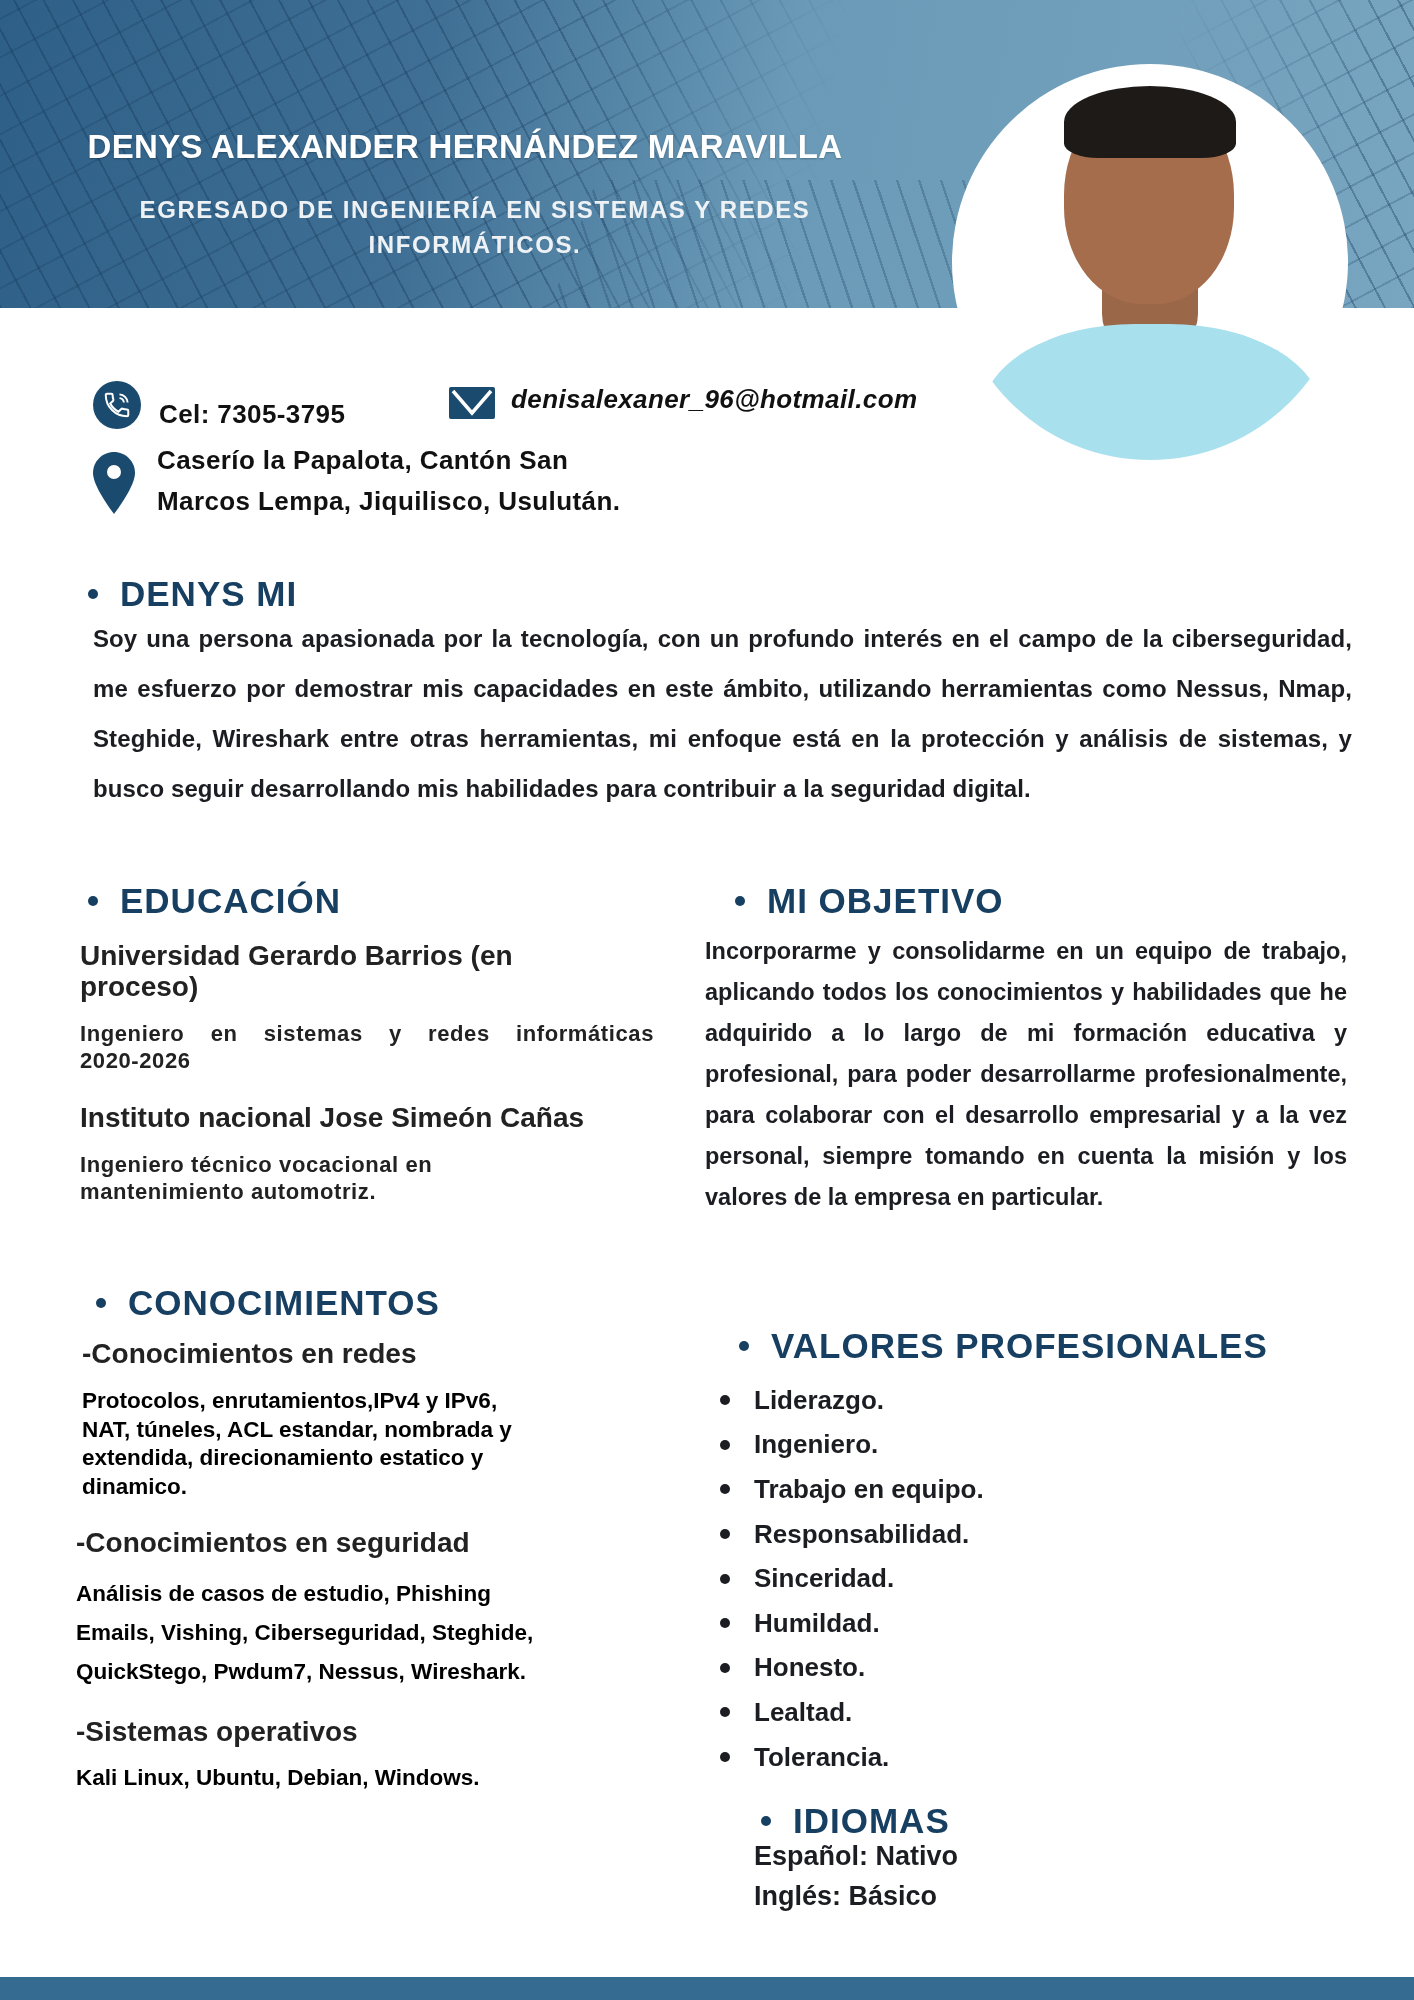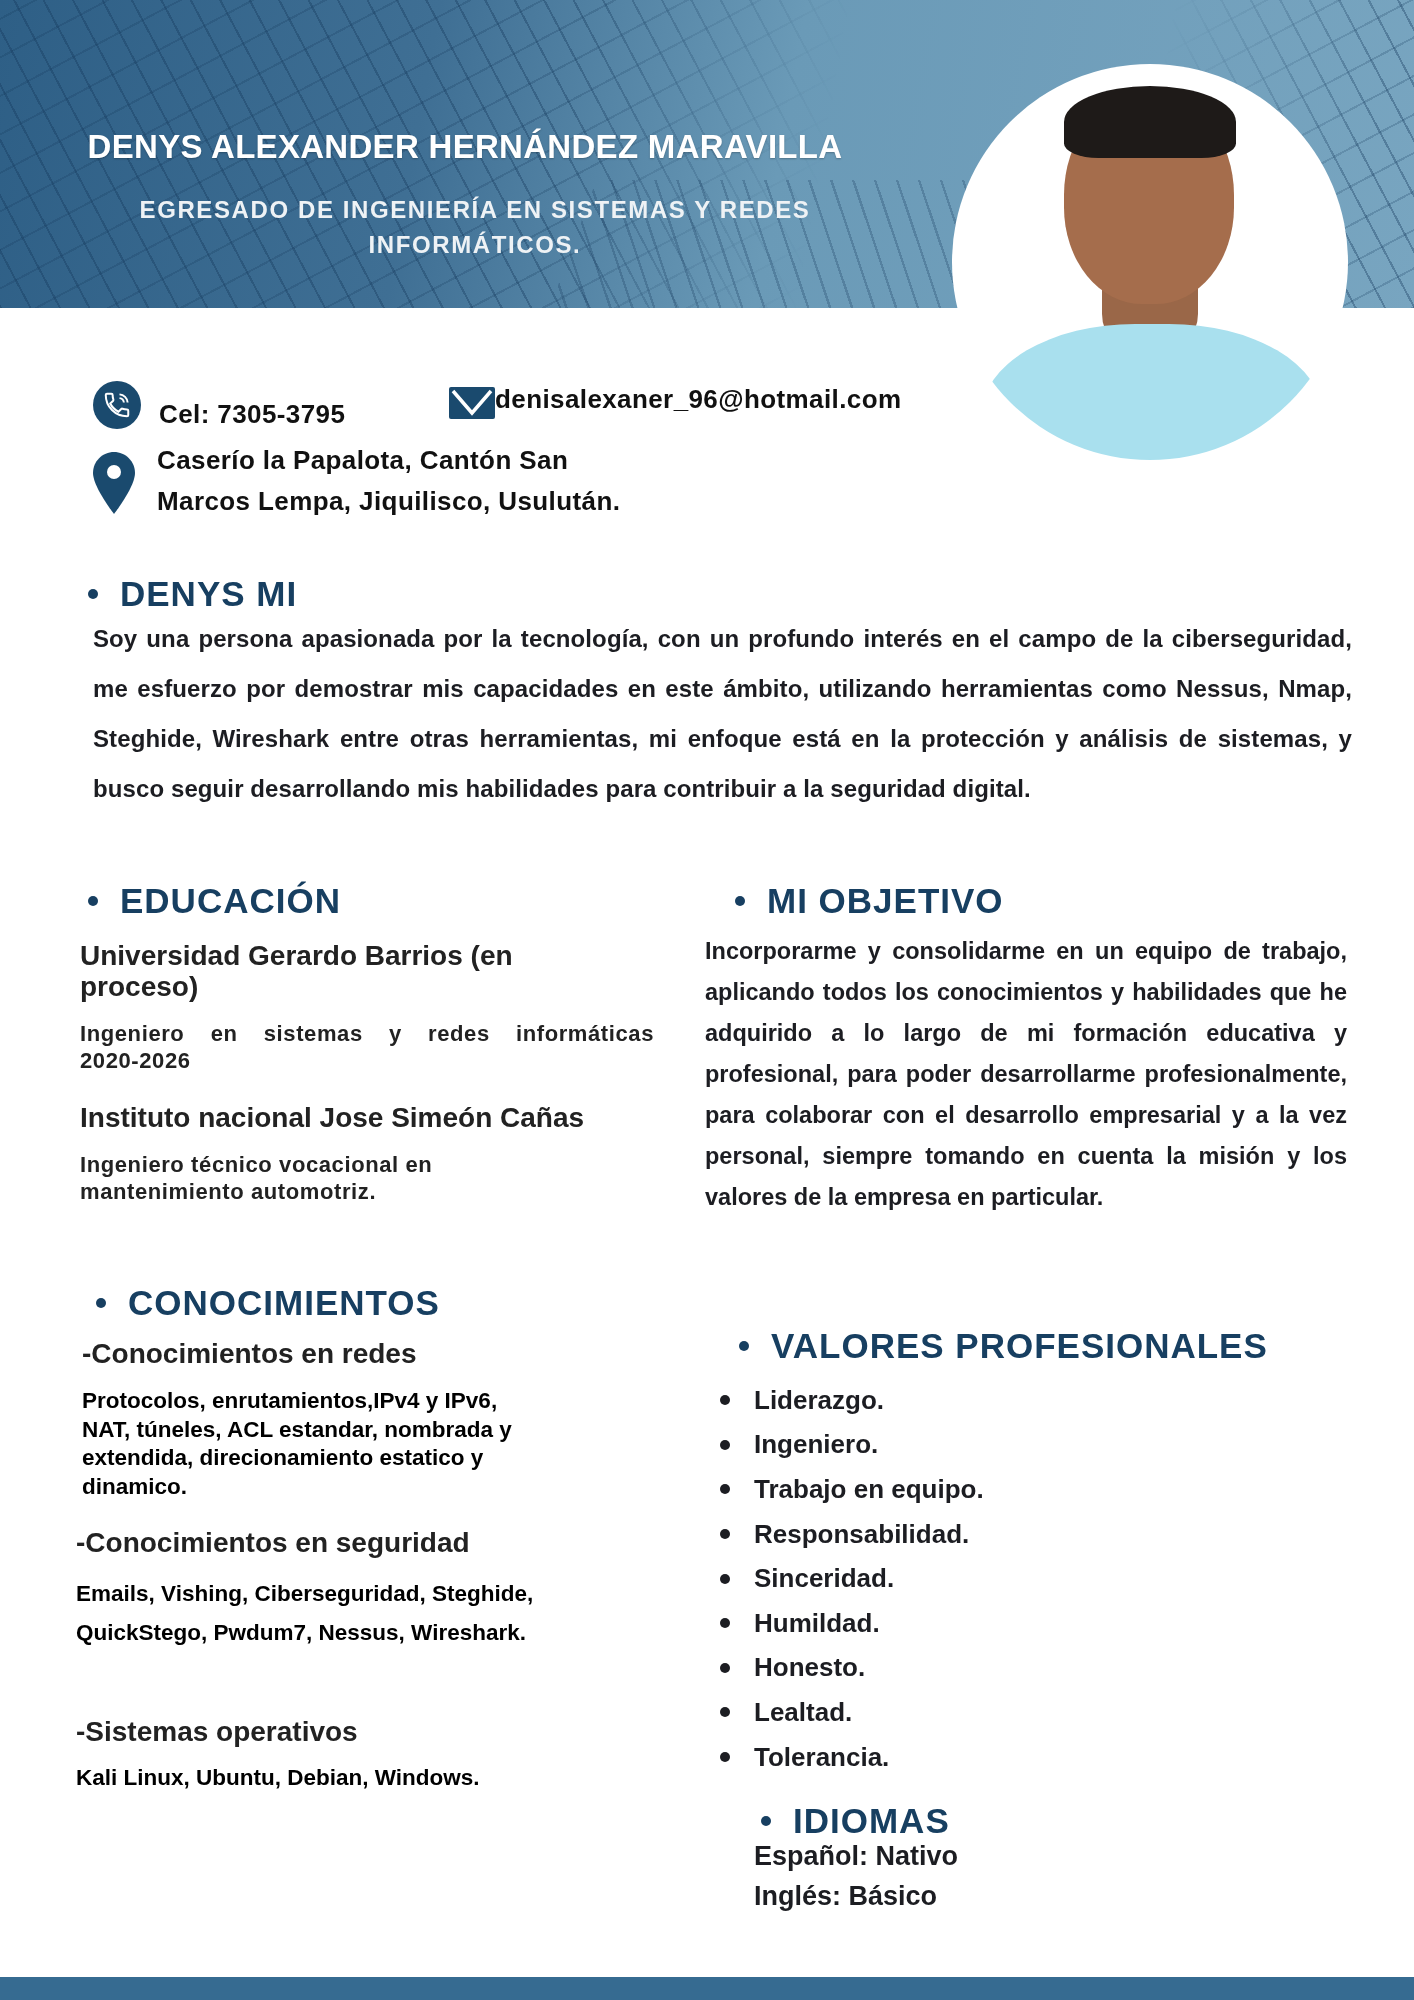--- a/index.html
+++ b/index.html
@@ -119,21 +119,21 @@
   </span>
   <span style="margin-left:18px;margin-top:20px;">Cel: 7305-3795</span>
 </div>
 
 <div class="contact-row" style="left:449px; top:387px;">
   <span class="icon-mail">
     <svg width="46" height="32" viewBox="0 0 46 32">
         <path d="M4 4 L23 26 L42 4" fill="none" stroke="#fff" stroke-width="3.5"></path>
       </svg>
   </span>
-  <span style="margin-top:-8px;">denisalexaner_96@hotmail.com</span>
+  <span style="margin-left:16px; margin-top:-8px;font-style:italic;">denisalexaner_96@hotmail.com</span>
 </div>
 
 <div class="contact-row" style="left:93px; top:450px; align-items:flex-start;">
   <span class="icon-pin" style="margin-top:2px;">
     <svg width="42" height="62" viewBox="0 0 42 62">
       <path d="M21 0C9.4 0 0 9.4 0 21c0 14 21 41 21 41s21-27 21-41C42 9.4 32.6 0 21 0z" fill="#1a4a6e"></path>
       <circle cx="21" cy="20" r="7" fill="#fff"></circle>
     </svg>
   </span>
   <div style="margin-left:22px; line-height:41px; margin-top:-10px;">
@@ -179,20 +179,21 @@
 <div class="kn-h" style="left:82px; top:1338px;">-Conocimientos en redes</div>
 <div class="kn-d" style="left:82px; top:1387px; line-height:28.5px;">
   <div>Protocolos, enrutamientos,IPv4 y IPv6,</div>
   <div>NAT, túneles, ACL estandar, nombrada y</div>
   <div>extendida, direcionamiento estatico y</div>
   <div>dinamico.</div>
 </div>
 
 <div class="kn-h" style="left:76px; top:1527px;">-Conocimientos en seguridad</div>
 <div class="kn-d" style="left:76px; top:1574px; line-height:39px;">
+  <div>Análisis de casos de estudio, Phishing</div>
   <div>Emails, Vishing, Ciberseguridad, Steghide,</div>
   <div>QuickStego, Pwdum7, Nessus, Wireshark.</div>
 </div>
 
 <div class="kn-h" style="left:76px; top:1716px;">-Sistemas operativos</div>
 <div class="kn-d" style="left:76px; top:1765px;">Kali Linux, Ubuntu, Debian, Windows.</div>
 
 <div class="sec-title" style="left:739px; top:1326px;">
   <span class="dot"></span>
   <span>VALORES PROFESIONALES</span>

